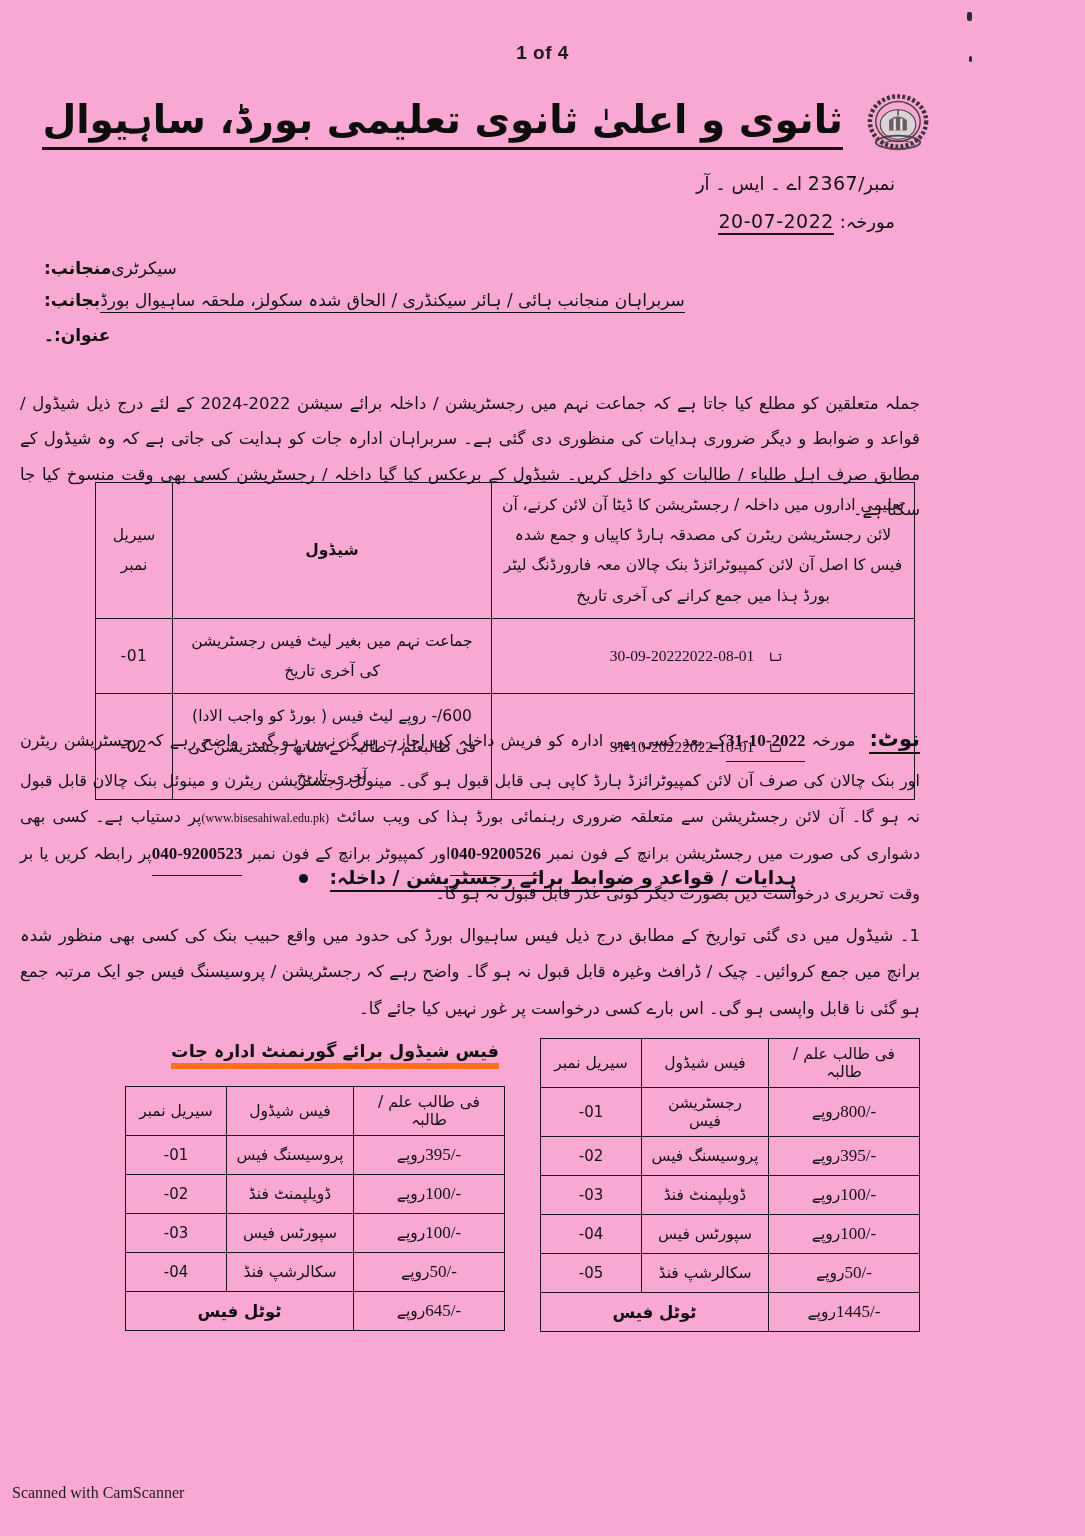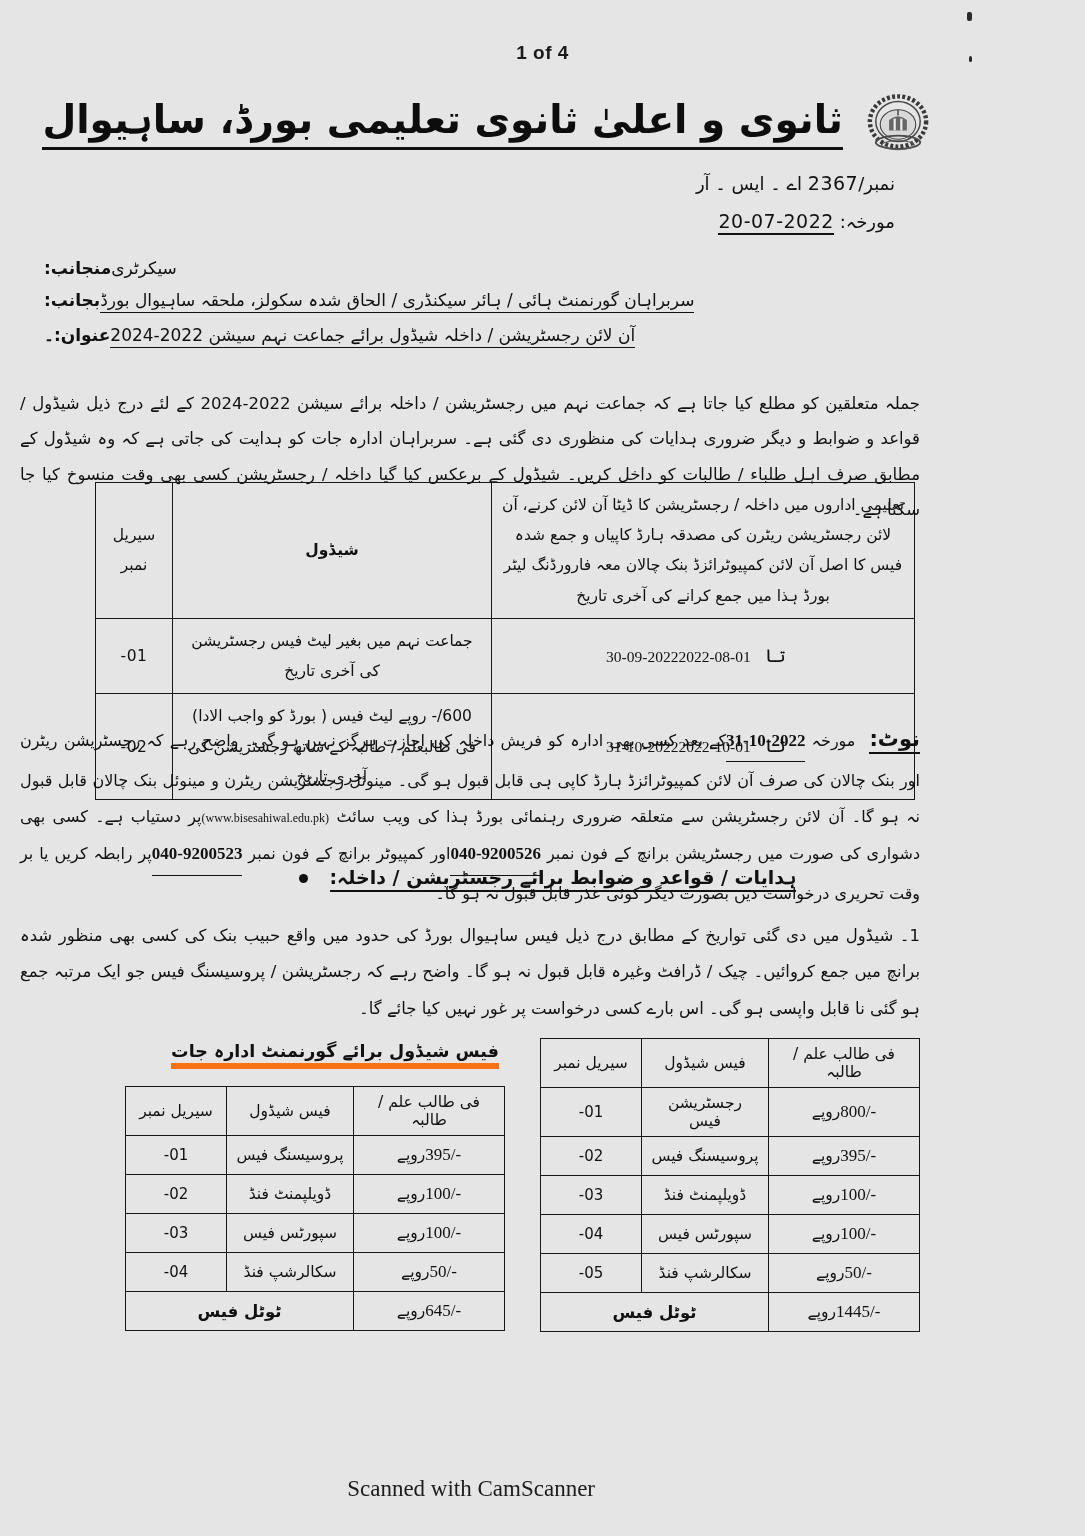--- a/index.html
+++ b/index.html
@@ -5,21 +5,21 @@
 <style>
   html, body {
     margin: 0;
     padding: 0;
     background: #ffffff;
   }
   #page {
     position: relative;
     width: 1085px;
     height: 1536px;
-    background: #e5e5e5;
+    background: #f9a8d4;
     overflow: hidden;
     font-family: "Liberation Serif", "DejaVu Serif", serif;
     color: #111;
   }
 
   
   .page-num {
     position: absolute;
     top: 42px;
     left: 0;
@@ -147,21 +147,21 @@
   }
   .col-sr   { width: 58px;  text-align: center; }
   .col-desc { width: 300px; text-align: center; }
   .col-date { width: 404px; text-align: center; }
   .sr-txt { font-size: 15px; letter-spacing: .5px; direction: ltr; }
   .hdr-sr   { font-size: 16px; line-height: 1.6; }
   .hdr-mid  { font-size: 21px; font-weight: bold; }
   .date-cell { direction: ltr; font-size: 19px; letter-spacing: .4px;
                font-family: "Liberation Serif", serif; }
   .date-cell .sep { margin: 0 14px; font-family: Liberation Sans, sans-serif;
-                    font-size: 18px; }
+                    font-size: 12px; }
 
   
   .note-block {
     position: absolute;
     top: 716px;
     right: 165px;
     left: 20px;
     font-family: "DejaVu Sans", sans-serif;
     font-size: 16px;
     line-height: 2.25;
@@ -277,26 +277,26 @@
     font-size: 17px;
   }
   .fee-table .total-label { font-weight: bold; font-size: 16.5px; }
 
   
   .camscanner {
     position: absolute;
     bottom: 34px;
     right: 0;
     left: 12px;
-    text-align: right;
+    text-align: left;
     padding-left: 0;
     padding-right: 490px;
     direction: ltr;
     font-family: "Liberation Serif", "DejaVu Serif", serif;
-    font-size: 23px;
+    font-size: 16px;
     color: #1c1c1c;
   }
   .camscanner .inner { display: inline-block; }
 </style>
 </head>
 <body>
 
 <div id="page">
 
   <div class="page-num">1 of 4</div>
@@ -329,25 +329,24 @@
       <span class="hand ul">20-07-2022</span>
     </div>
   </div>
 
   <div class="addr-block">
     <div class="addr-line">
       <span class="addr-value">سیکرٹری</span>
       <span class="addr-label">منجانب:</span>
     </div>
     <div class="addr-line">
-      <span class="addr-value ul-val">سربراہان گورنمنٹ ہائی / ہائر سیکنڈری / الحاق شدہ سکولز، ملحقہ ساہیوال بورڈ</span>
+      <span class="addr-value ul-val">سربراہان منجانب ہائی / ہائر سیکنڈری / الحاق شدہ سکولز، ملحقہ ساہیوال بورڈ</span>
       <span class="addr-label">بجانب:</span>
     </div>
     <div class="addr-line">
-      <span class="addr-value ul-val">آن لائن رجسٹریشن / داخلہ شیڈول برائے جماعت نہم سیشن 2022-2024</span>
       <span class="addr-label">عنوان:۔</span>
     </div>
   </div>
 
   <div class="body-para">جملہ متعلقین کو مطلع کیا جاتا ہے کہ جماعت نہم میں رجسٹریشن / داخلہ برائے سیشن 2022-2024 کے لئے درج ذیل شیڈول / قواعد و ضوابط و دیگر ضروری ہدایات کی منظوری دی گئی ہے۔ سربراہان ادارہ جات کو ہدایت کی جاتی ہے کہ وہ شیڈول کے مطابق صرف اہل طلباء / طالبات کو داخل کریں۔ شیڈول کے برعکس کیا گیا داخلہ / رجسٹریشن کسی بھی وقت منسوخ کیا جا سکتا ہے۔</div>
 
   <table class="sched-table">
     <tbody>
       <tr>
         <td class="col-date">تعلیمی اداروں میں داخلہ / رجسٹریشن کا ڈیٹا آن لائن کرنے، آن لائن رجسٹریشن ریٹرن کی مصدقہ ہارڈ کاپیاں و جمع شدہ فیس کا اصل آن لائن کمپیوٹرائزڈ بنک چالان معہ فارورڈنگ لیٹر بورڈ ہذا میں جمع کرانے کی آخری تاریخ</td>

